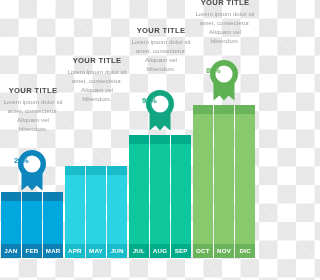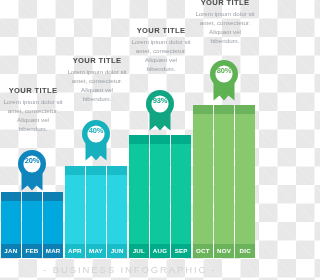--- a/index.html
+++ b/index.html
@@ -67,21 +67,21 @@
     position: absolute;
     width: 36px;
     height: 46px;
   }
   .badge svg { display: block; width: 36px; height: 46px; }
   .badge-text {
     position: absolute;
     top: 10px;
     left: 0;
     width: 36px;
-    text-align: center;
+    text-align: left;
     font-size: 7.5px;
     font-weight: bold;
     color: #ffffff;
     letter-spacing: -0.2px;
   }
 
   
   .textblock {
     position: absolute;
     width: 62px;
@@ -212,42 +212,33 @@
 
   <div class="badge" id="bdg-0" style="left:14px; top:146px;">
     <svg viewBox="0 0 36 46">
       <path class="rosette" d="M7.5 26 L7.5 44.5 L13.5 39.5 L18 44.5 L22.5 39.5 L28.5 44.5 L28.5 26 Z" fill="#0e86bd"></path>
       <circle class="rosette" cx="18" cy="18" r="14" fill="#0e86bd"></circle>
       <circle cx="18" cy="18" r="8.6" fill="#ffffff"></circle>
     </svg>
     <div class="badge-text" style="color: rgb(14, 134, 189);">20%</div>
   </div>
 
-  <div class="badge" id="bdg-1" style="left:78px; top:116px;">
-    <svg viewBox="0 0 36 46">
-      <path class="rosette" d="M7.5 26 L7.5 44.5 L13.5 39.5 L18 44.5 L22.5 39.5 L28.5 44.5 L28.5 26 Z" fill="#17b0bd"></path>
-      <circle class="rosette" cx="18" cy="18" r="14" fill="#17b0bd"></circle>
-      <circle cx="18" cy="18" r="8.6" fill="#ffffff"></circle>
-    </svg>
-    <div class="badge-text" style="color: rgb(23, 176, 189);">40%</div>
-  </div>
 
   <div class="badge" id="bdg-2" style="left:142px; top:86px;">
     <svg viewBox="0 0 36 46">
       <path class="rosette" d="M7.5 26 L7.5 44.5 L13.5 39.5 L18 44.5 L22.5 39.5 L28.5 44.5 L28.5 26 Z" fill="#12a582"></path>
       <circle class="rosette" cx="18" cy="18" r="14" fill="#12a582"></circle>
       <circle cx="18" cy="18" r="8.6" fill="#ffffff"></circle>
     </svg>
     <div class="badge-text" style="color: rgb(18, 165, 130);">93%</div>
   </div>
 
   <div class="badge" id="bdg-3" style="left:206px; top:56px;">
     <svg viewBox="0 0 36 46">
       <path class="rosette" d="M7.5 26 L7.5 44.5 L13.5 39.5 L18 44.5 L22.5 39.5 L28.5 44.5 L28.5 26 Z" fill="#5fb254"></path>
       <circle class="rosette" cx="18" cy="18" r="14" fill="#5fb254"></circle>
       <circle cx="18" cy="18" r="8.6" fill="#ffffff"></circle>
     </svg>
     <div class="badge-text" style="color: rgb(95, 178, 84);">80%</div>
   </div>
 
-  <div id="caption">- BUSINESS INFOGRAPHIC -</div>
 
 </div>
 
 </body></html>

